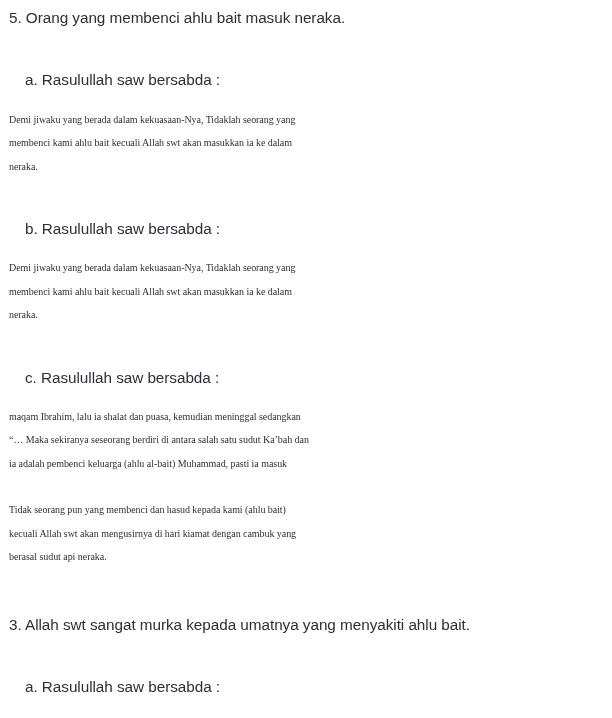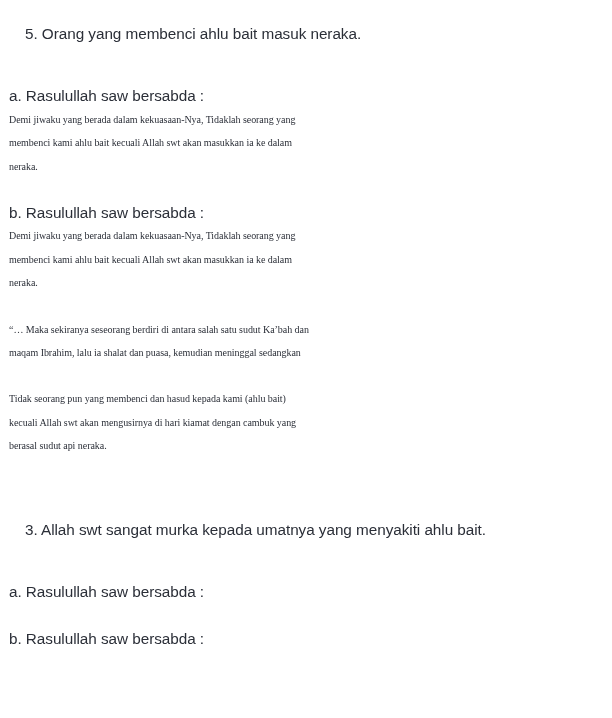--- a/index.html
+++ b/index.html
@@ -23,31 +23,31 @@
     padding: 6px 4px 0 9px;
     background: #ffffff;
   }
   .section {
     margin: 0;
   }
   .section-heading {
     font-size: 15.3px;
     line-height: 23.4px;
     letter-spacing: -0.05px;
-    margin: 16px;
+    margin: 0;
     white-space: nowrap;
   }
   .item {
     margin: 0;
   }
   .item-label {
     font-size: 15.3px;
     line-height: 23.4px;
     letter-spacing: -0.05px;
-    margin: 0;
+    margin: 16px;
     white-space: nowrap;
   }
   .item-body {
     font-size: 10px;
     line-height: 23.4px;
     letter-spacing: -0.05px;
     margin: 0;
     font-family: Liberation Serif, serif;
   }
   .item-body .ln {
@@ -78,23 +78,25 @@
         <div class="item">
           <p class="item-label">b. Rasulullah saw bersabda :</p>
           <p class="item-body">
             <span class="ln">Demi jiwaku yang berada dalam kekuasaan-Nya, Tidaklah seorang yang</span>
             <span class="ln">membenci kami ahlu bait kecuali Allah swt akan masukkan ia ke dalam</span>
             <span class="ln">neraka.</span>
           </p>
         </div>
         <div class="gap-small"></div>
         <div class="item">
+          <p class="item-label">c. Rasulullah saw bersabda :</p>
           <p class="item-body">
+            <span class="ln">maqam Ibrahim, lalu ia shalat dan puasa, kemudian meninggal sedangkan</span>
             <span class="ln">“… Maka sekiranya seseorang berdiri di antara salah satu sudut Ka’bah dan</span>
-            <span class="ln">maqam Ibrahim, lalu ia shalat dan puasa, kemudian meninggal sedangkan</span>
+            <span class="ln">ia adalah pembenci keluarga (ahlu al-bait) Muhammad, pasti ia masuk</span>
           </p>
         </div>
         <div class="gap-small"></div>
         <div class="item">
           <p class="item-body">
             <span class="ln">Tidak seorang pun yang membenci dan hasud kepada kami (ahlu bait)</span>
             <span class="ln">kecuali Allah swt akan mengusirnya di hari kiamat dengan cambuk yang</span>
             <span class="ln">berasal sudut api neraka.</span>
           </p>
         </div>

